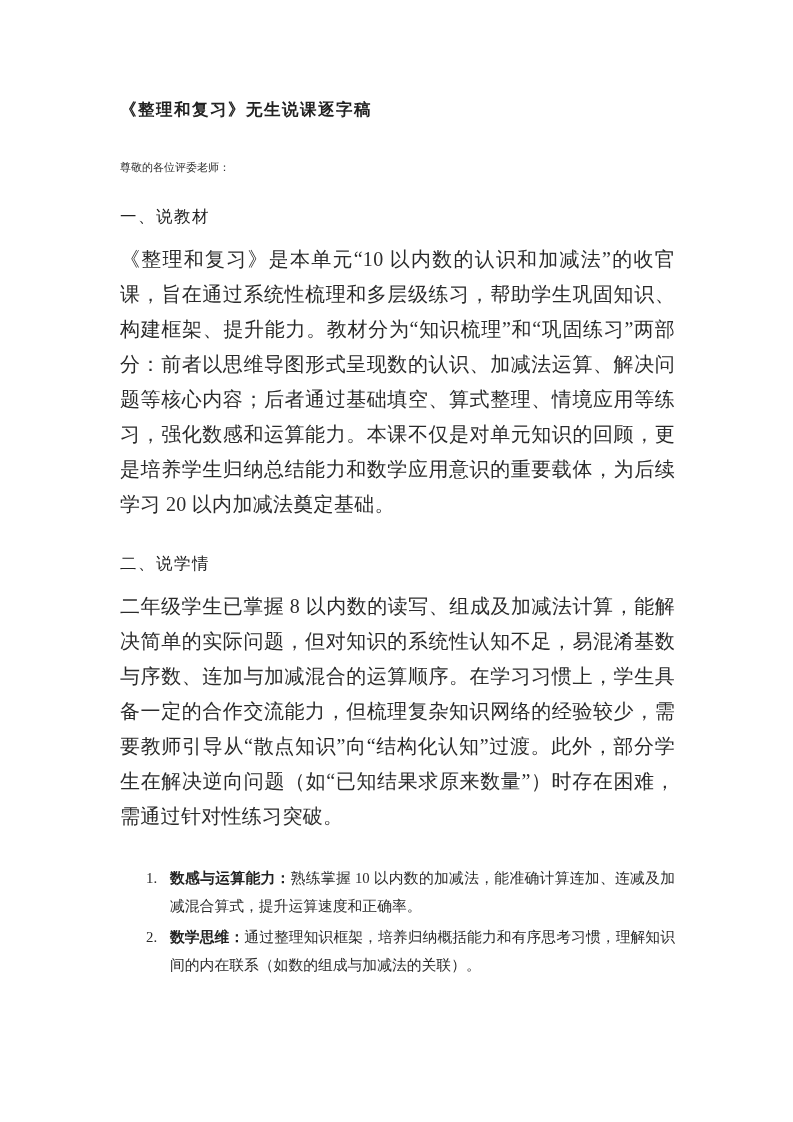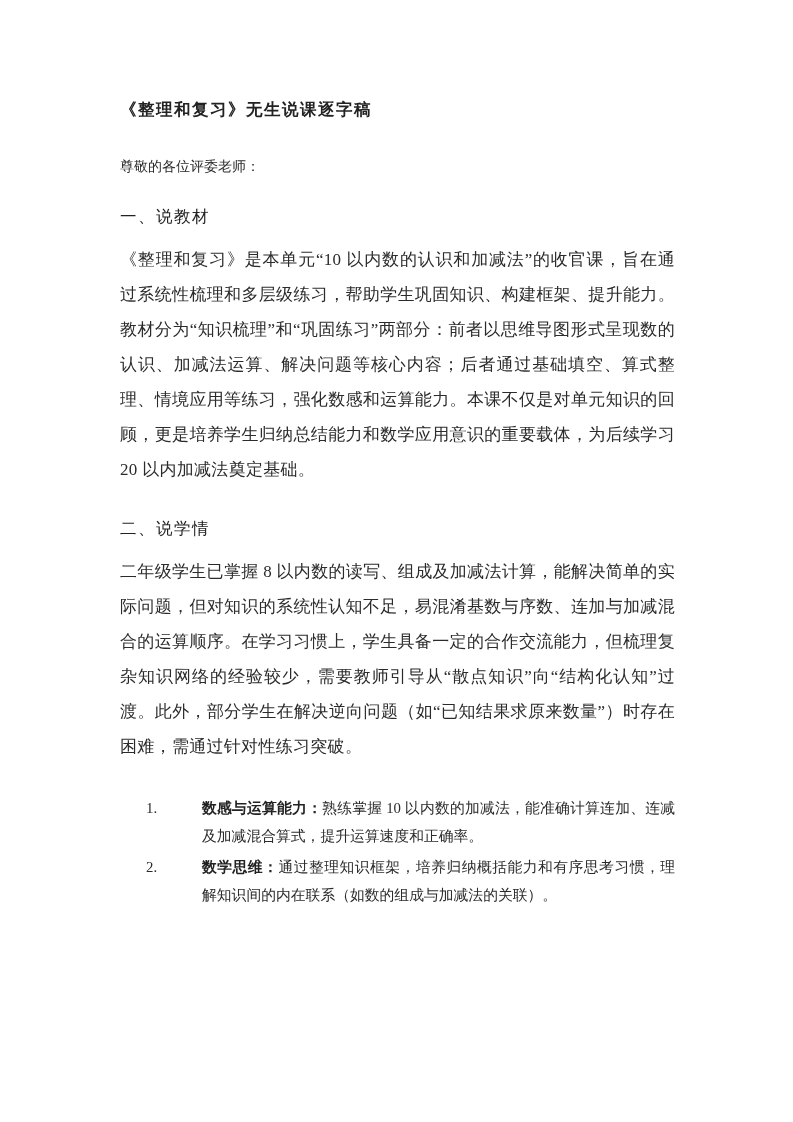--- a/index.html
+++ b/index.html
@@ -21,37 +21,37 @@
   .doc-title {
     font-size: 16.5px;
     font-weight: bold;
     letter-spacing: 1.5px;
     margin: 0 0 34px 0;
     color: #222222;
   }
   .intro-salutation,
   .intro-greeting {
     margin: 0;
-    font-size: 14px;
+    font-size: 11px;
     line-height: 24px;
     text-align: justify;
   }
   .section-heading {
     font-size: 16.5px;
     font-weight: normal;
     letter-spacing: 1.5px;
     margin: 27px 0 0 0;
     color: #222222;
   }
   .section-heading.gap-lg {
     margin-top: 31px;
   }
   .body-para {
     margin: 14px 0 0 0;
-    font-size: 17px;
+    font-size: 20px;
     line-height: 35px;
     text-align: justify;
     letter-spacing: 0.3px;
   }
   .goal-list {
     margin: 30px 0 0 4px;
     padding: 0 0 0 22px;
     font-size: 14.8px;
   }
   .goal-item {
@@ -59,21 +59,20 @@
     line-height: 28px;
     margin: 0 0 3px 0;
   }
   .goal-num {
     flex: none;
     width: 24px;
   }
   .goal-body {
     flex: 1;
     text-align: justify;
-    margin-left: 32px;
   }
   .goal-label {
     font-weight: bold;
     color: #222222;
   }
 </style>
 </head>
 <body>
 
 <div class="page">

